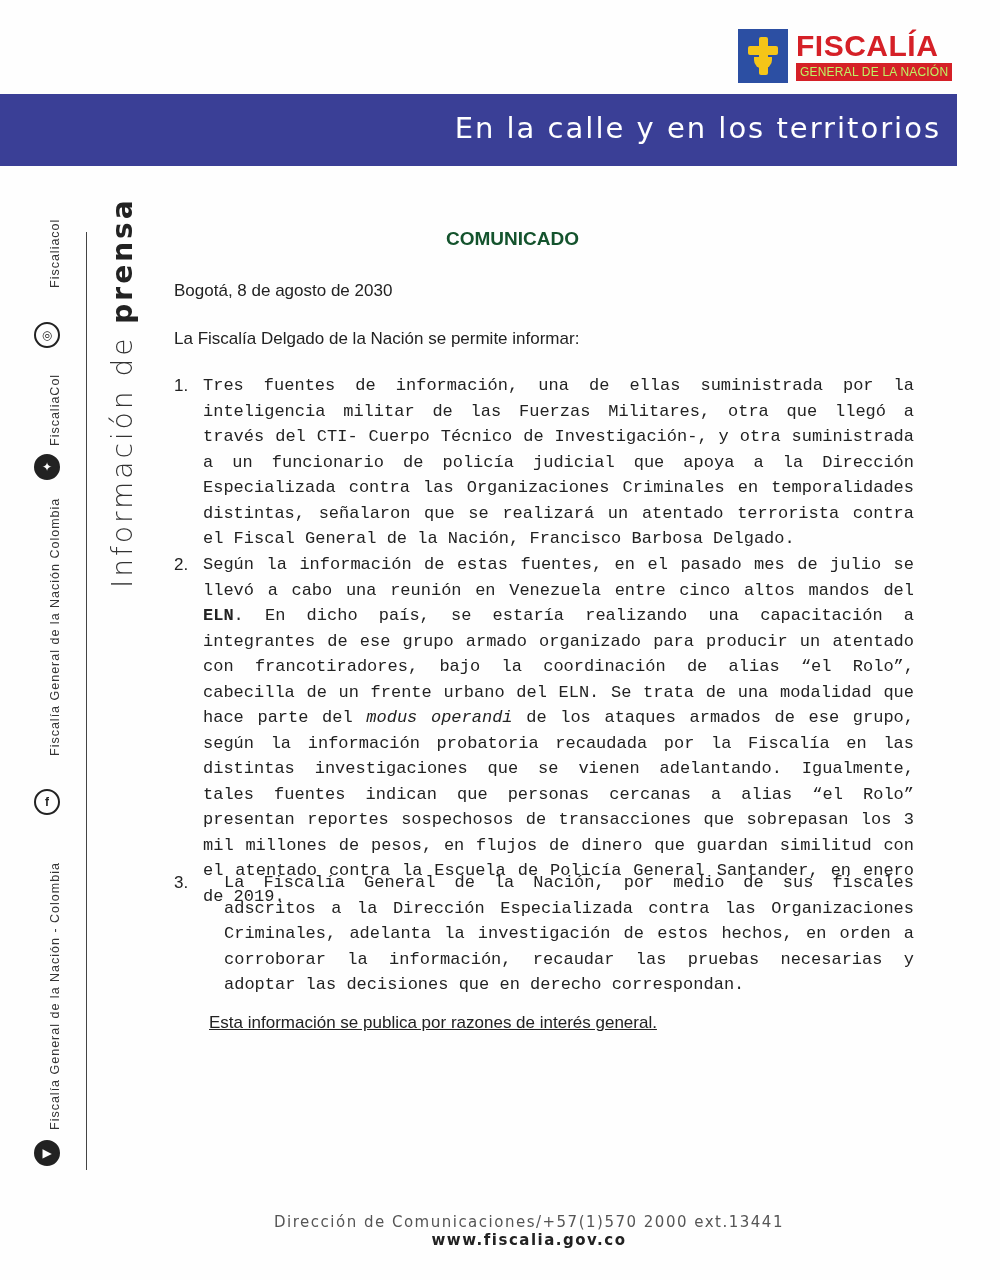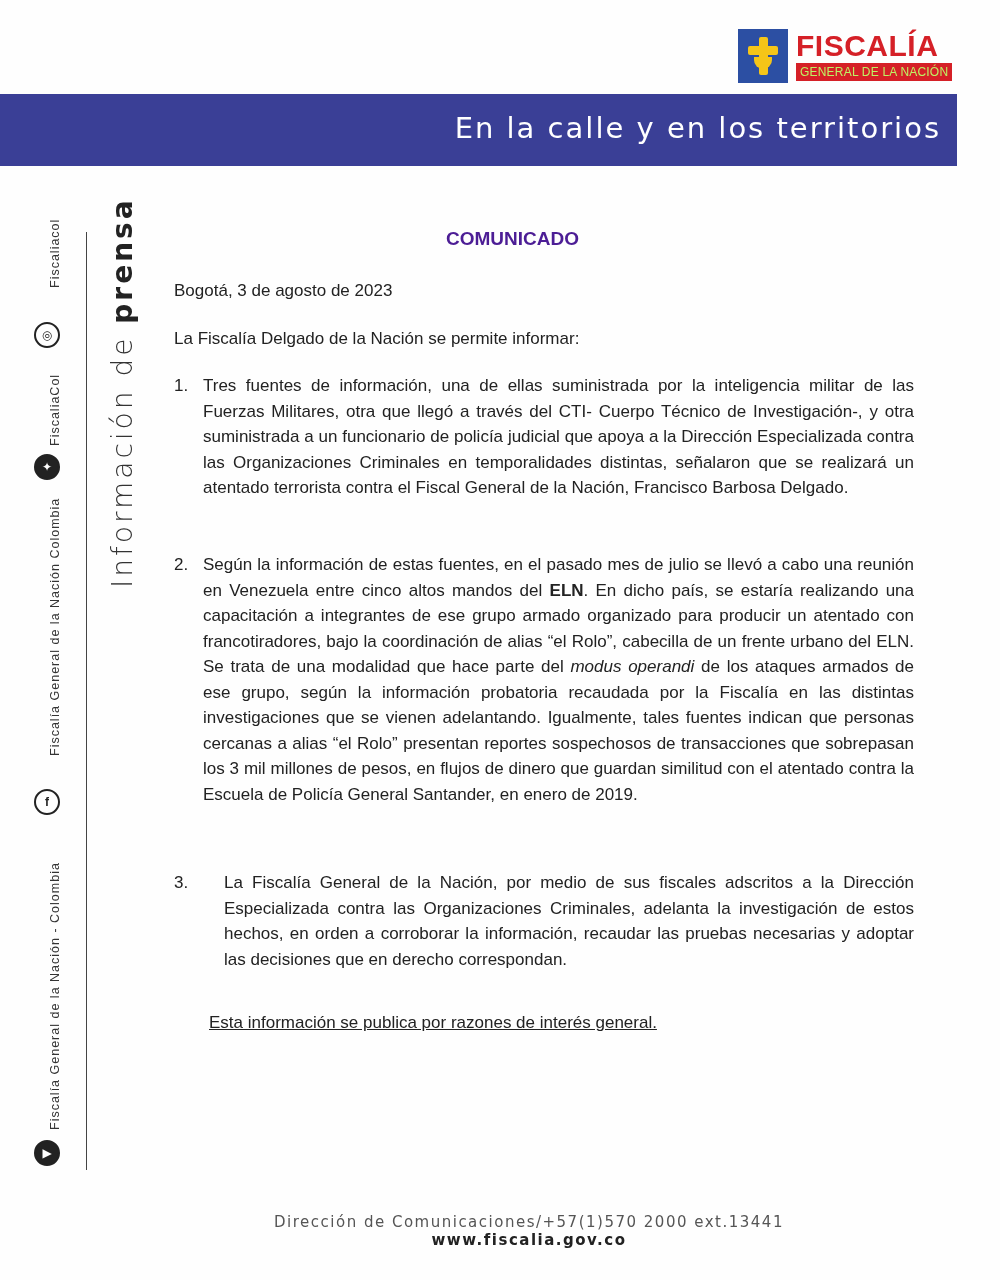--- a/index.html
+++ b/index.html
@@ -22,25 +22,25 @@
 
   
   .side-social { position:absolute; left:28px; top:228px; width:40px; height:940px; }
   .side-social .vtext { position:absolute; left:20px; transform-origin:0 0; transform:rotate(-90deg); white-space:nowrap; font-size:12.5px; color:#333; letter-spacing:1px; }
   .side-social .icon { position:absolute; left:6px; width:26px; height:26px; border:2px solid #222; border-radius:50%; box-sizing:border-box; display:flex; align-items:center; justify-content:center; font-size:12px; font-weight:bold; color:#222; }
   .side-social .icon.filled { background:#222; color:#fff; }
 
   .prensa { position:absolute; left:106px; top:588px; transform-origin:0 0; transform:rotate(-90deg); white-space:nowrap; font-size:28px; letter-spacing:3px; color:#333; font-family:"DejaVu Sans", sans-serif; font-weight:300; }
   .prensa b { font-weight:bold; color:#222; }
   .vline { position:absolute; left:86px; top:232px; width:1px; height:938px; background:#444; }
-  .title { position:absolute; left:446px; top:228px; font-weight:bold; font-size:19px; color:#4c1d95; }
+  .title { position:absolute; left:446px; top:228px; font-weight:bold; font-size:19px; color:#14532d; }
   .p { position:absolute; left:174px; width:740px; font-size:17px; line-height:25.5px; }
   .item { position:absolute; left:174px; width:740px; font-size:17px; line-height:25.5px; text-align:justify; }
   .item .num { position:absolute; left:0; top:0; }
-  .item .body { margin-left:29px; text-align:justify; }
+  .item .body { margin-left:29px; text-align:justify;font-family:Liberation Mono, monospace; }
   .item3 .body { margin-left:50px; }
 
   .footer { position:absolute; left:0; width:1000px; text-align:center; font-family:"DejaVu Sans", sans-serif; }
   .footer .dir { top:1213px; position:absolute; left:0; width:1058px; text-align:center; font-size:15px; letter-spacing:1.5px; color:#555; }
   .footer .web { top:1231px; position:absolute; left:0; width:1058px; text-align:center; font-size:15px; letter-spacing:1.5px; color:#222; font-weight:bold; }
 </style>
 </head>
 <body>
 
 <div class="logo">
@@ -67,21 +67,21 @@
   <div class="vtext" style="top:528px;">Fiscalía General de la Nación Colombia</div>
   <div class="icon" style="top:561px;">f</div>
   <div class="vtext" style="top:902px;">Fiscalía General de la Nación - Colombia</div>
   <div class="icon filled" style="top:912px;">▶</div>
 </div>
 
 <div class="vline"></div>
 <div class="prensa"><span>Información de </span><b>prensa</b></div>
 
 <div class="title">COMUNICADO</div>
-<div class="p" style="top:278px;">Bogotá, 3 de agosto de 2023</div>
+<div class="p" style="top:278px;">Bogotá, 8 de agosto de 2030</div>
 <div class="p" style="top:326px;">La Fiscalía Delgado de la Nación se permite informar:</div>
 
 <div class="item" style="top:373px;">
   <span class="num">1.</span>
   <div class="body">Tres fuentes de información, una de ellas suministrada por la inteligencia militar de las Fuerzas Militares, otra que llegó a través del CTI- Cuerpo Técnico de Investigación-, y otra suministrada a un funcionario de policía judicial que apoya a la Dirección Especializada contra las Organizaciones Criminales en temporalidades distintas, señalaron que se realizará un atentado terrorista contra el Fiscal General de la Nación, Francisco Barbosa Delgado.</div>
 </div>
 
 <div class="item" style="top:552px;">
   <span class="num">2.</span>
   <div class="body"><span>Según la información de estas fuentes, en el pasado mes de julio se llevó a cabo una reunión en Venezuela entre cinco altos mandos del </span><b>ELN</b><span>. En dicho país, se estaría realizando una capacitación a integrantes de ese grupo armado organizado para producir un atentado con francotiradores, bajo la coordinación de alias “el Rolo”, cabecilla de un frente urbano del ELN. Se trata de una modalidad que hace parte del </span><i>modus operandi</i><span> de los ataques armados de ese grupo, según la información probatoria recaudada por la Fiscalía en las distintas investigaciones que se vienen adelantando. Igualmente, tales fuentes indican que personas cercanas a alias “el Rolo” presentan reportes sospechosos de transacciones que sobrepasan los 3 mil millones de pesos, en flujos de dinero que guardan similitud con el atentado contra la Escuela de Policía General Santander, en enero de 2019.</span></div>

